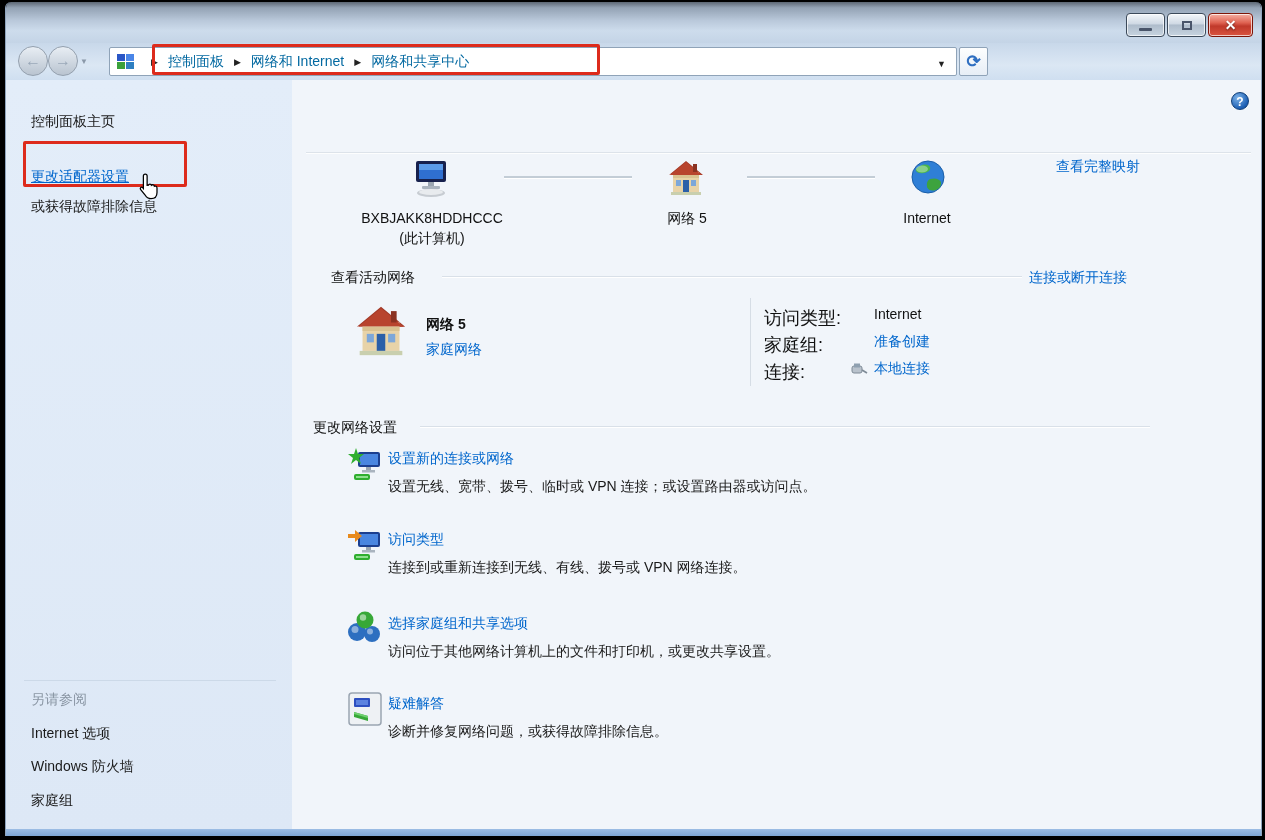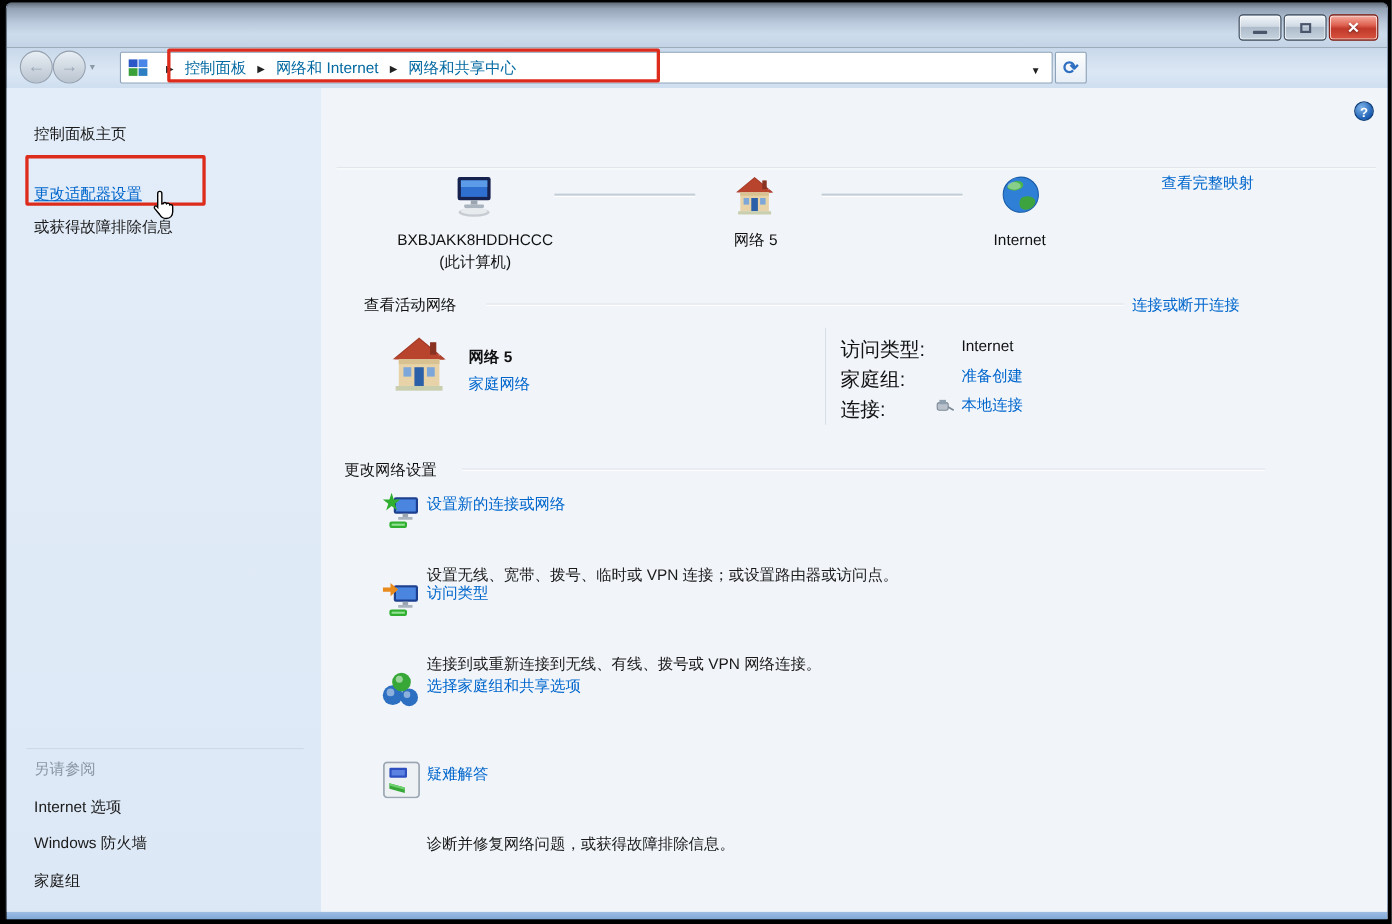--- a/index.html
+++ b/index.html
@@ -65,21 +65,21 @@
   .maplink, .tasklink, .bluelink { color:#0066cc; text-decoration:none; font-size:14px; white-space:nowrap; }
   .mapline { position:absolute; height:3px; border-top:2px solid #c3cdd6; border-bottom:1px solid #fff; }
 
   .sechdr { position:absolute; font-size:14px; color:#111; white-space:nowrap; }
   .secline { position:absolute; height:2px; border-top:1px solid #d9e0e8; border-bottom:1px solid #fff; }
 
   .detail-label { position:absolute; font-size:18px; color:#111; }
   .detail-value { position:absolute; font-size:14px; color:#111; }
   .vline { position:absolute; width:1px; background:#d6dde5; }
 
-  .task-desc { position:absolute; font-size:14px; color:#1a1a1a; white-space:nowrap;margin-top:36px; }
+  .task-desc { position:absolute; font-size:14px; color:#1a1a1a; white-space:nowrap; }
 
   .helpbtn { position:absolute; width:18px; height:18px; border-radius:50%;
              background:radial-gradient(circle at 35% 30%, #7db3e8, #1d5fb4 70%, #12498f);
              color:#fff; font-size:12px; font-weight:bold; text-align:center; line-height:18px;
              border:1px solid #0e3d77; }
 
   
   .redbox { position:absolute; border:3px solid #dd2b1c; border-radius:2px; background:transparent; }
 
   .bottomedge { position:absolute; left:0; bottom:0; width:100%; height:7px;
@@ -287,20 +287,21 @@
           <svg width="36" height="34" viewBox="0 0 36 34">
             <circle cx="11" cy="22" r="9" fill="#2d6fc0"></circle>
             <circle cx="9" cy="19.5" r="3.5" fill="rgba(255,255,255,0.45)"></circle>
             <circle cx="26" cy="24" r="8" fill="#2d6fc0"></circle>
             <circle cx="24" cy="21.5" r="3" fill="rgba(255,255,255,0.45)"></circle>
             <circle cx="19" cy="10" r="8.5" fill="#37a837"></circle>
             <circle cx="17" cy="7.5" r="3.2" fill="rgba(255,255,255,0.5)"></circle>
           </svg>
         </div>
         <a class="tasklink" style="position:absolute; left:96px; top:535px;">选择家庭组和共享选项</a>
+        <div class="task-desc" style="left:96px; top:563px;">访问位于其他网络计算机上的文件和打印机，或更改共享设置。</div>
 
         <div style="position:absolute; left:56px; top:612px;">
           <svg width="34" height="34" viewBox="0 0 34 34">
             <rect x="1" y="1" width="32" height="32" rx="3" fill="#eef1f4" stroke="#9aa5b1" stroke-width="1.5"></rect>
             <rect x="6" y="6" width="16" height="9" rx="1" fill="#2d4fc0"></rect>
             <rect x="8" y="8" width="12" height="5" fill="#5b82e0"></rect>
             <polygon points="6,20 20,24 20,29 6,25" fill="#37a837"></polygon>
             <polygon points="6,20 20,24 20,26 6,22" fill="#6fd06f"></polygon>
           </svg>
         </div>

